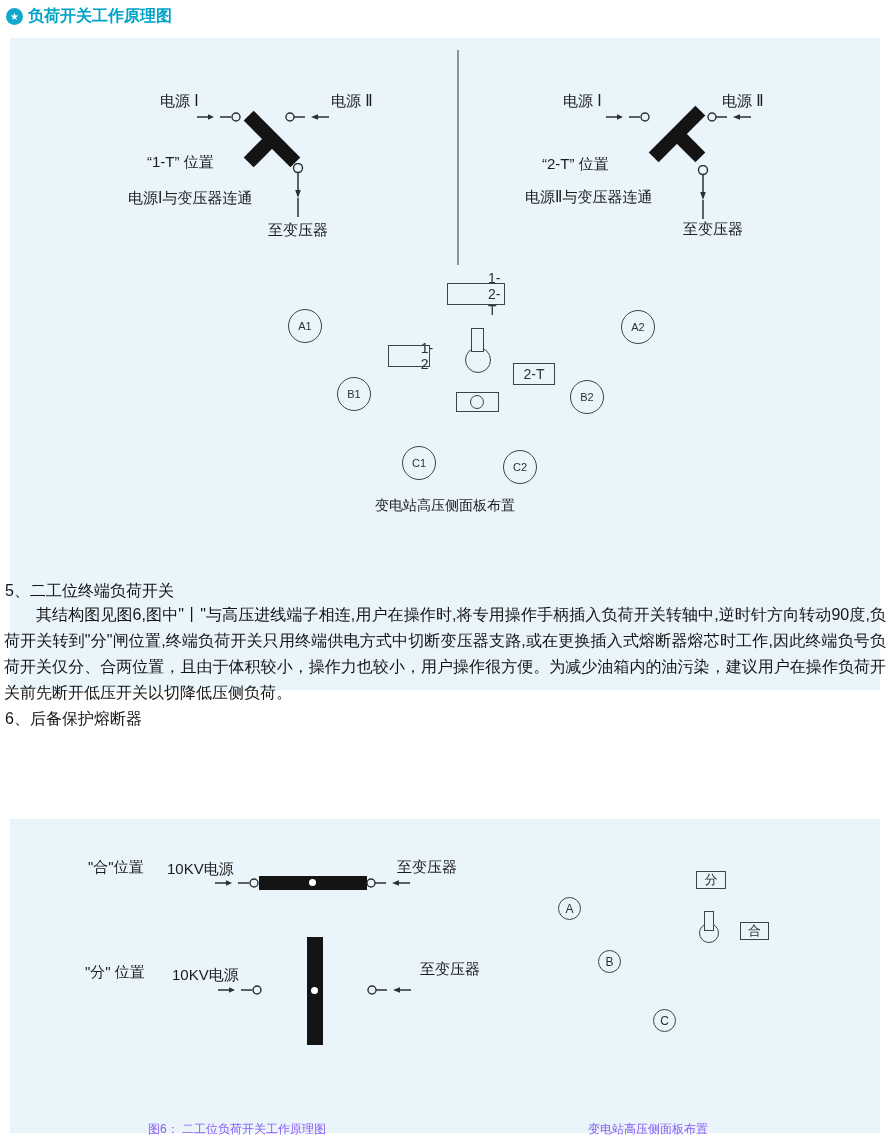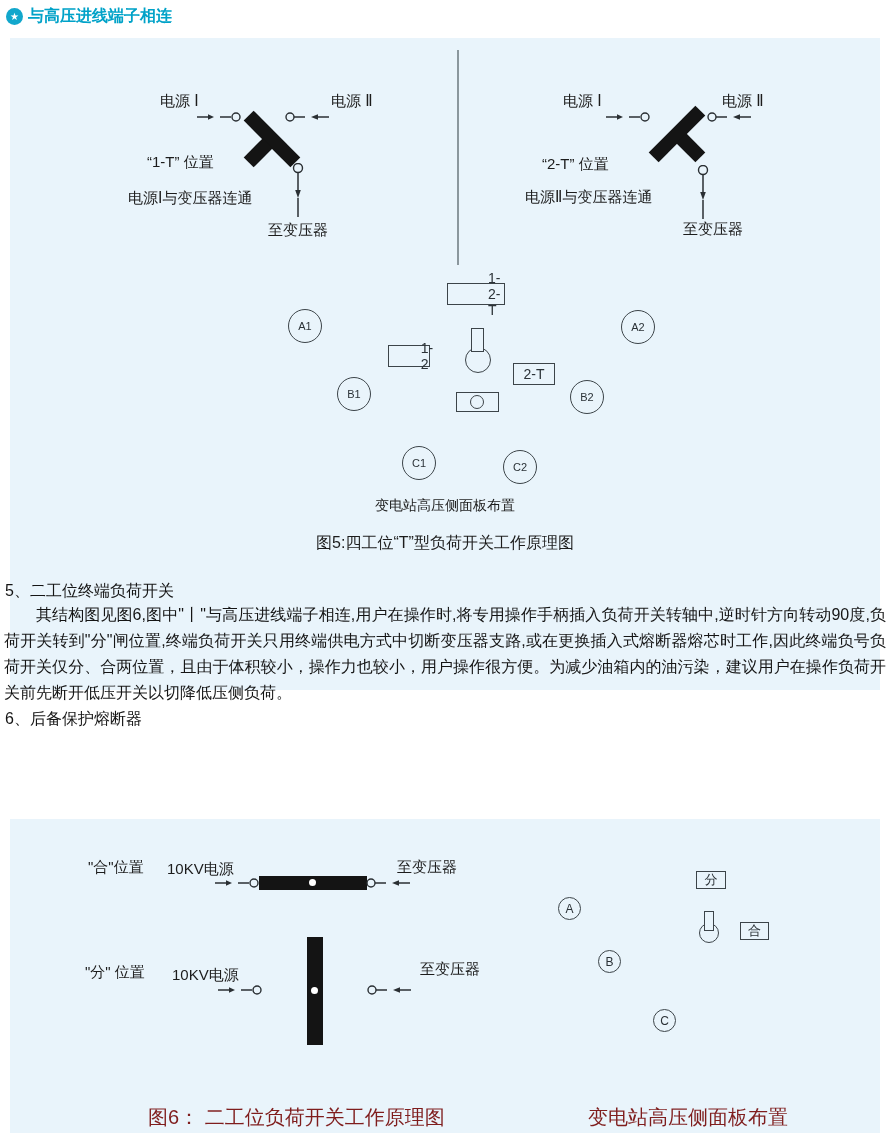--- a/index.html
+++ b/index.html
@@ -3,21 +3,21 @@
 <meta charset="utf-8">
 <style>
   html,body{margin:0;padding:0;}
   .page{position:relative;width:890px;height:1137px;background:#ffffff;
         font-family:"Liberation Sans","DejaVu Sans",sans-serif;overflow:hidden;}
   .panel{position:absolute;background:#e9f4fb;}
   .hicon{position:absolute;left:6px;top:8px;width:17px;height:17px;border-radius:50%;
          background:#12a7cc;color:#fff;font-size:10px;line-height:17px;text-align:center;}
   .htitle{position:absolute;left:28px;top:6px;font-size:16px;font-weight:bold;color:#00a2c8;white-space:nowrap;}
   .lbl{position:absolute;font-size:15px;color:#1c1c1c;white-space:nowrap;}
-  .cap{position:absolute;font-size:20px;color:#7f1d1d;white-space:nowrap;}
+  .cap{position:absolute;font-size:12px;color:#8b5cf6;white-space:nowrap;margin-top:17px;}
   .center-cap{position:absolute;left:0;width:870px;text-align:center;font-size:16px;color:#1c1c1c;}
   .circle{position:absolute;border:1.6px solid #3c4449;border-radius:50%;color:#2b3237;
           display:flex;align-items:center;justify-content:center;box-sizing:border-box;}
   .bigc{width:34px;height:34px;font-size:11px;}
   .smallc{width:23px;height:23px;font-size:12px;}
   .bx{position:absolute;border:1.6px solid #3c4449;display:flex;align-items:center;justify-content:center;
       color:#2b3237;box-sizing:border-box;font-size:14px;}
   .tee{position:absolute;width:66px;height:42px;transform-origin:33px 7px;}
   .tee-bar{position:absolute;left:0;top:0;width:66px;height:14px;background:#141414;}
   .tee-stem{position:absolute;left:26px;top:13px;width:14px;height:27px;background:#141414;}
@@ -28,21 +28,21 @@
   .svgabs{position:absolute;}
   .h2x{position:absolute;font-size:16px;color:#151515;white-space:nowrap;}
   .para{position:absolute;font-size:16px;color:#151515;line-height:26px;text-align:justify;text-indent:2em;width:882px;}
 </style>
 </head>
 <body>
 
 <div class="page">
 
   <div class="hicon">★</div>
-  <div class="htitle">与高压进线端子相连</div>
+  <div class="htitle">负荷开关工作原理图</div>
 
   <div class="panel" style="left:10px;top:38px;width:870px;height:652px;">
 
     <div class="vdiv" style="left:447px;top:12px;height:215px;"></div>
 
     <div class="lbl" style="left:150px;top:54px;">电源 Ⅰ</div>
     <div class="lbl" style="left:321px;top:54px;">电源 Ⅱ</div>
 
     <svg class="svgabs" style="left:187px;top:73px;" width="44" height="12">
       <line x1="0" y1="6" x2="12" y2="6" stroke="#2a2f33" stroke-width="1.5"></line>
@@ -119,21 +119,20 @@
     <div class="circle bigc" style="left:327px;top:339px;">B1</div>
     <div class="circle bigc" style="left:560px;top:342px;">B2</div>
 
     <div class="bx" style="left:446px;top:354px;width:43px;height:20px;"></div>
     <div class="circle" style="left:460px;top:357px;width:14px;height:14px;"></div>
 
     <div class="circle bigc" style="left:392px;top:408px;">C1</div>
     <div class="circle bigc" style="left:493px;top:412px;text-align:right;">C2</div>
 
     <div class="center-cap" style="top:459px;font-size:14px;">变电站高压侧面板布置</div>
-    <div class="center-cap" style="top:495px;">图5:四工位“T”型负荷开关工作原理图</div>
   </div>
 
   <div class="h2x" style="left:5px;top:581px;">5、二工位终端负荷开关</div>
   <div class="para" style="left:4px;top:602px;">其结构图见图6,图中"丨"与高压进线端子相连,用户在操作时,将专用操作手柄插入负荷开关转轴中,逆时针方向转动90度,负荷开关转到"分"闸位置,终端负荷开关只用终端供电方式中切断变压器支路,或在更换插入式熔断器熔芯时工作,因此终端负号负荷开关仅分、合两位置，且由于体积较小，操作力也较小，用户操作很方便。为减少油箱内的油污染，建议用户在操作负荷开关前先断开低压开关以切降低压侧负荷。</div>
 
   <div class="h2x" style="left:5px;top:709px;">6、后备保护熔断器</div>
 
   <div class="panel" style="left:10px;top:819px;width:870px;height:314px;">
 
     <div class="lbl" style="left:78px;top:39px;">"合"位置</div>

